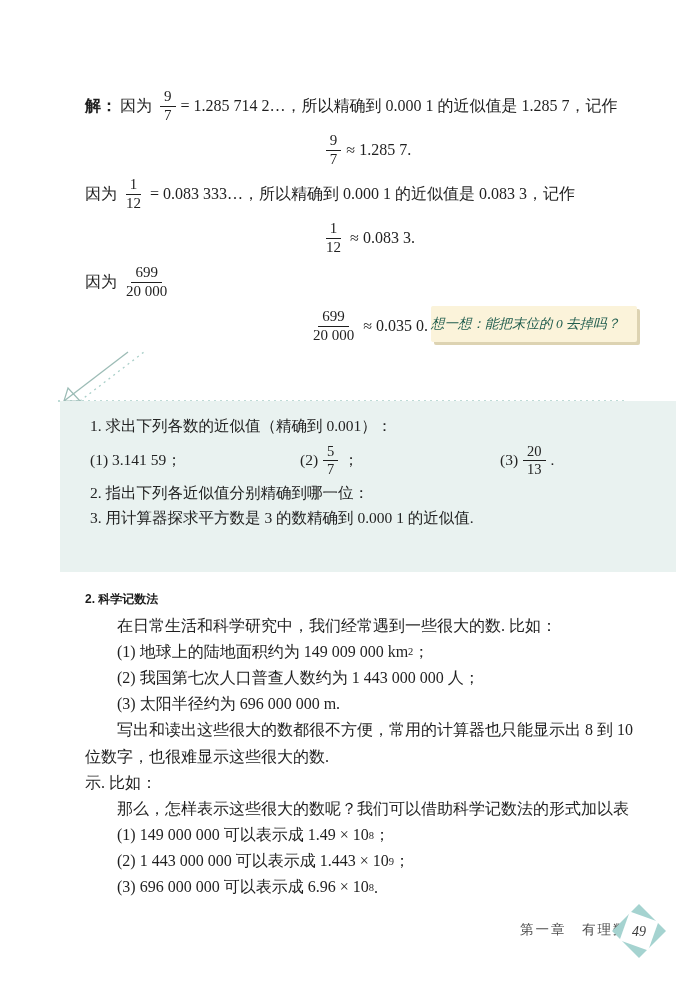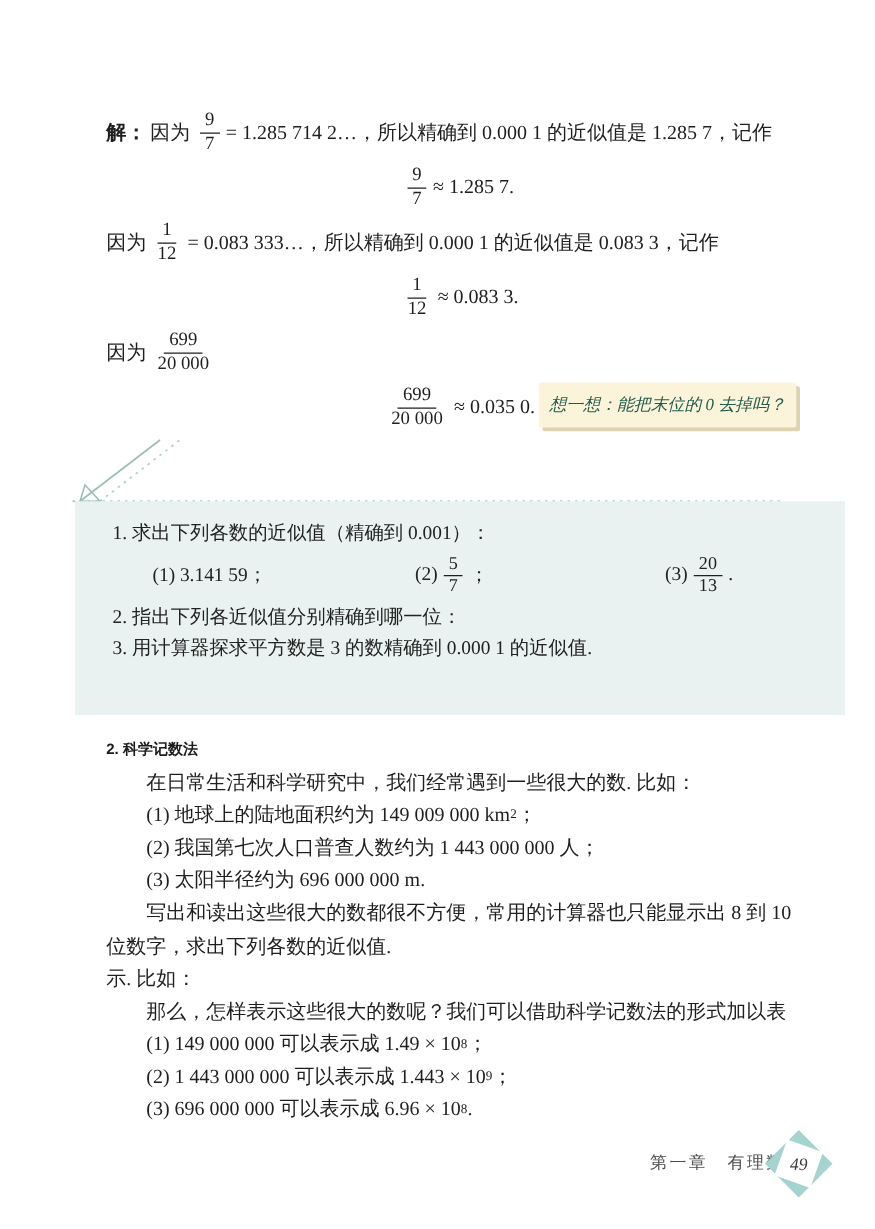--- a/index.html
+++ b/index.html
@@ -14,33 +14,33 @@
   .sol-row.eq{justify-content:center;}
   .sol-row .gap{margin:0 3px;}
   .frac{display:inline-flex;flex-direction:column;align-items:center;margin:0 5px;
         font-size:15px;line-height:1.15;vertical-align:middle;}
   .fnum{padding:0 4px;border-bottom:1px solid #1f1f1f;}
   .fden{padding:0 4px;}
   
   .note{
     position:absolute;left:431px;top:306px;width:206px;height:36px;
     background:#fbf3da;box-shadow:3px 3px 0 #ddd3b2;border-radius:2px;
-    display:flex;align-items:center;justify-content:center;
+    display:flex;align-items:center;
     color:#1f5c4d;font-size:13.5px;font-style:italic;white-space:nowrap;
   }
   
   .prac-deco{position:absolute;left:56px;top:348px;}
   .prac-title{position:absolute;left:121px;top:372px;font-size:19px;letter-spacing:7px;color:#2b2b2b;margin-top:35px;}
   .prac-box{
     position:absolute;left:60px;top:401px;width:616px;height:171px;
     background:#e9f2f0;padding:13px 0 0 30px;box-sizing:border-box;font-size:15.5px;color:#222;
   }
   .prac-line{height:25px;display:flex;align-items:center;white-space:nowrap;}
   .prac-frac-row{height:42px;display:flex;align-items:center;white-space:nowrap;}
-  .col1{width:210px;display:inline-flex;align-items:center;margin-left:32px;}
+  .col1{width:210px;display:inline-flex;align-items:center;margin-left:0;}
   .col2{width:200px;display:inline-flex;align-items:center;}
   .col3{display:inline-flex;align-items:center;}
   .prac-box .frac{font-size:14.5px;}
   
   .sci{position:absolute;left:85px;top:586px;width:564px;}
   .sci-heading{font-size:12px;height:27px;display:flex;align-items:center;color:#1b1b1b;}
   .para-line{height:26.2px;display:flex;align-items:center;white-space:nowrap;}
   .indent{padding-left:32px;}
   sup{font-size:10.5px;vertical-align:super;line-height:0;}
   
@@ -147,21 +147,21 @@
     <div class="sci-heading hei">2. 科学记数法</div>
     <div class="para-line indent">在日常生活和科学研究中，我们经常遇到一些很大的数. 比如：</div>
     <div class="para-line indent">
       <span>(1) 地球上的陆地面积约为 149 009 000 km</span>
         <sup>2</sup>
         <span>；</span>
     </div>
     <div class="para-line indent">(2) 我国第七次人口普查人数约为 1 443 000 000 人；</div>
     <div class="para-line indent">(3) 太阳半径约为 696 000 000 m.</div>
     <div class="para-line indent">写出和读出这些很大的数都很不方便，常用的计算器也只能显示出 8 到 10</div>
-    <div class="para-line">位数字，求出下列各数的近似值.</div>
+    <div class="para-line">位数字，也很难显示这些很大的数.</div>
     <div class="para-line">示. 比如：</div>
     <div class="para-line indent">那么，怎样表示这些很大的数呢？我们可以借助科学记数法的形式加以表</div>
     <div class="para-line indent">
       <span>(1) 149 000 000 可以表示成 1.49 × 10</span>
         <sup>8</sup>
         <span>；</span>
     </div>
     <div class="para-line indent">
       <span>(2) 1 443 000 000 可以表示成 1.443 × 10</span>
         <sup>9</sup>

